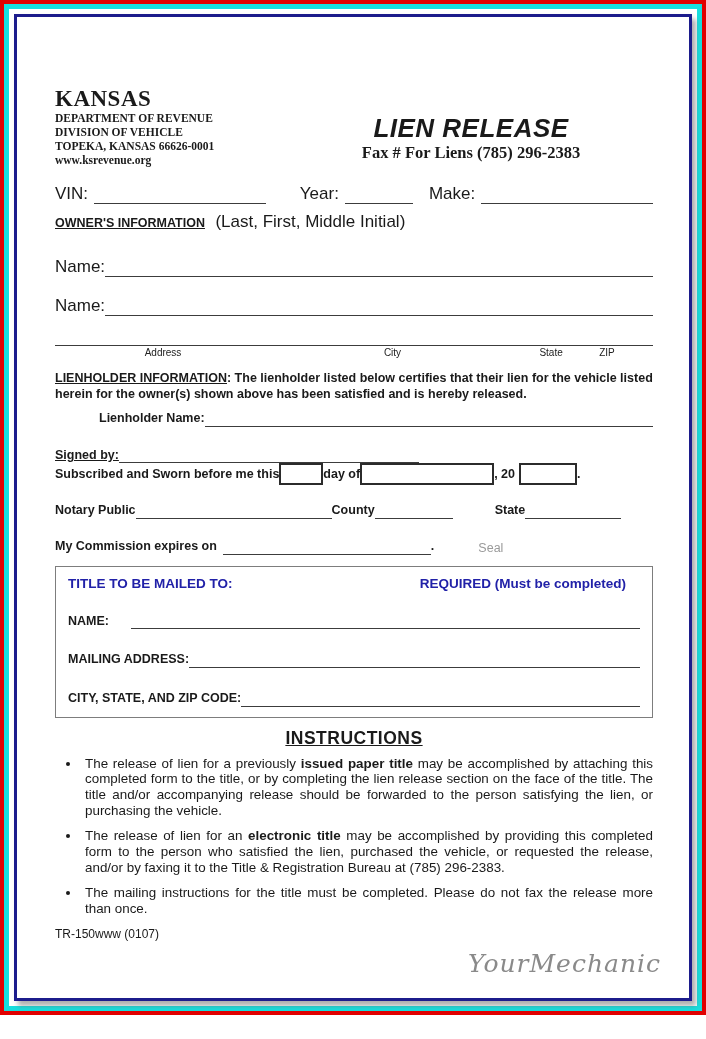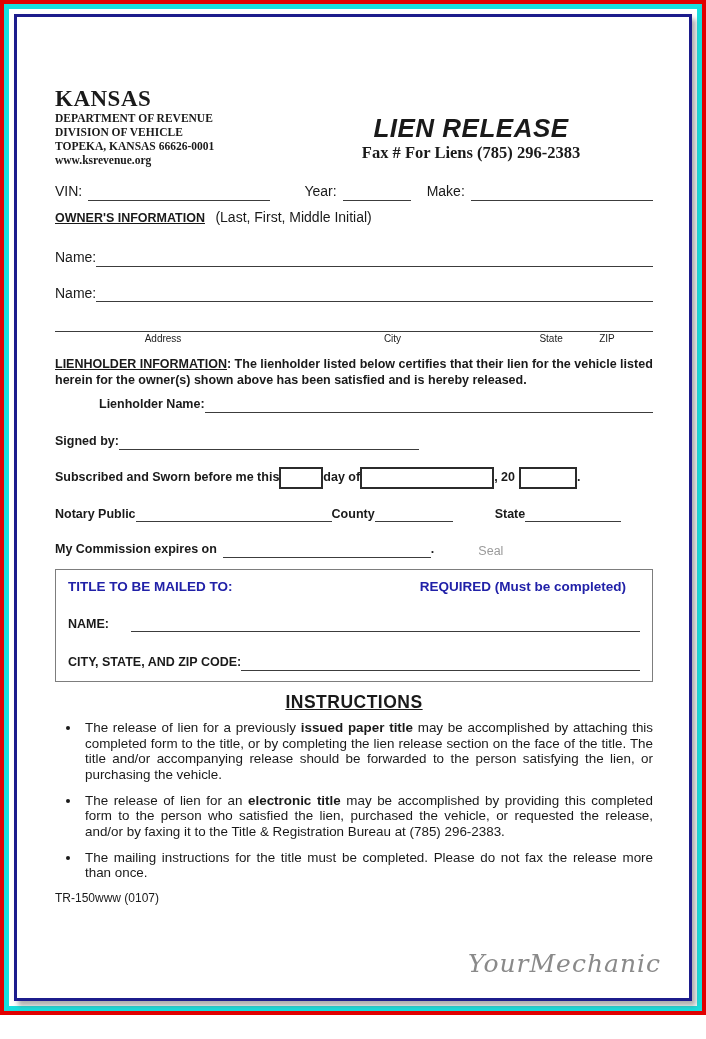--- a/index.html
+++ b/index.html
@@ -25,21 +25,21 @@
   .header{display:flex;margin-bottom:16px;}
   .agency{width:268px;font-family:"Liberation Serif",serif;font-weight:bold;}
   .agency-name{font-size:23px;letter-spacing:.5px;line-height:1.05;}
   .agency-line{font-size:11.5px;line-height:1.22;}
   .title-block{flex:1;text-align:center;padding-top:28px;padding-right:34px;}
   .form-title{font-size:26px;font-weight:bold;letter-spacing:.5px;line-height:1.0;font-style:italic;}
   .fax-line{font-family:"Liberation Serif",serif;font-weight:bold;font-size:16.5px;margin-top:2px;}
   
   .row{display:flex;align-items:flex-end;}
   .lbl{font-size:12.5px;font-weight:bold;white-space:nowrap;line-height:1.25;}
-  .lbl-reg{font-size:14px;white-space:nowrap;line-height:1.25;}
+  .lbl-reg{font-size:17px;white-space:nowrap;line-height:1.25;}
   .fill{border-bottom:1.4px solid #3c3c3c;height:15px;flex:1;}
   .u{text-decoration:underline;}
   
   .vin-row{margin-bottom:7px;}
   .vin-fill{max-width:248px;margin-right:34px;}
   .year-fill{max-width:68px;margin-right:16px;}
   .owner-head{margin-bottom:23px;}
   .name-row{margin-bottom:18px;}
   .name-row2{margin-bottom:16px;}
   .gap6{width:6px;}
@@ -47,21 +47,21 @@
   .addr-line{border-bottom:1.4px solid #3c3c3c;height:14px;}
   .addr-labels{position:relative;height:15px;font-size:10px;color:#222;margin-bottom:9px;}
   .addr-labels span{position:absolute;top:1px;}
   .al-address{left:15%;}
   .al-city{left:55%;}
   .al-state{left:81%;}
   .al-zip{left:91%;}
   
   .lh-para{font-size:12.5px;font-weight:bold;line-height:1.28;margin:0 0 9px 0;text-align:left;}
   .lh-name-row{margin-bottom:21px;padding-left:44px;}
-  .signed-row{margin-bottom:17px;}
+  .signed-row{text-decoration:underline;}
   .signed-fill{max-width:300px;flex:1;}
   
   .sworn-row{margin-bottom:18px;align-items:center;}
   .wbox{border:2px solid #2b2b2b;height:22px;background:#fff;}
   .box-day{width:44px;}
   .box-month{width:134px;}
   .box-year{width:58px;}
   .notary-row{margin-bottom:20px;}
   .notary-fill{max-width:196px;}
   .county-fill{max-width:78px;}
@@ -188,20 +188,24 @@
     <div class="mailbox">
       <div class="mb-head">
         <span class="blue">TITLE TO BE MAILED TO:</span>
         <span class="blue">REQUIRED (Must be completed)</span>
       </div>
       <div class="mb-row">
         <span class="lbl">NAME:</span>
         <span class="fill name-gap"></span>
       </div>
       <div class="mb-row">
+        <span class="lbl">MAILING ADDRESS:</span>
+        <span class="fill"></span>
+      </div>
+      <div class="mb-row">
         <span class="lbl">CITY, STATE, AND ZIP CODE:</span>
         <span class="fill"></span>
       </div>
     </div>
 
     <div class="instr-head">
       <span>INSTRUCTIONS</span>
     </div>
     <ul class="instr">
       <li><span>The release of lien for a previously </span><b>issued paper title</b><span> may be accomplished by attaching this completed form to the title, or by completing the lien release section on the face of the title.  The title and/or accompanying release should be forwarded to the person satisfying the lien, or purchasing the vehicle.</span></li>

